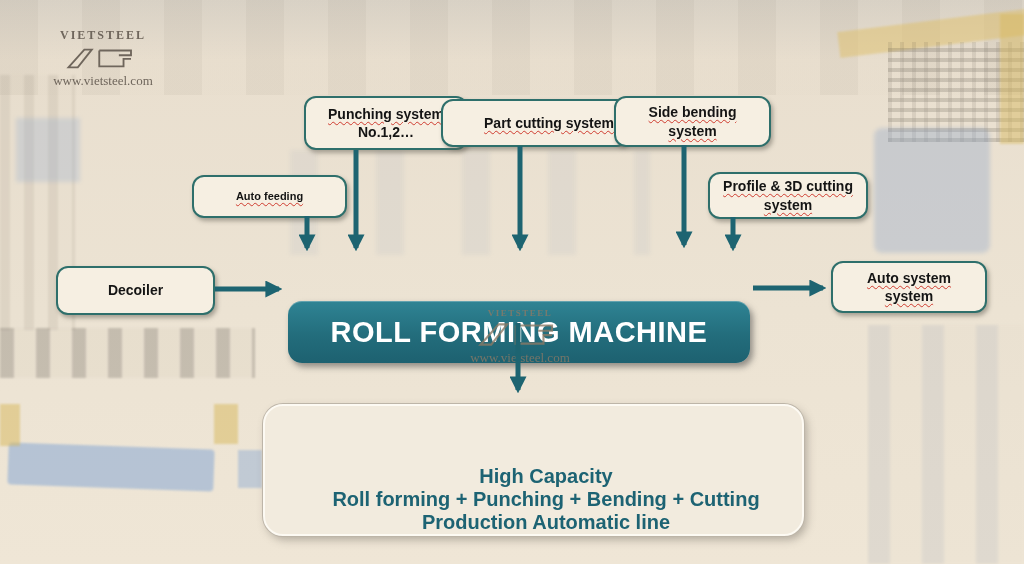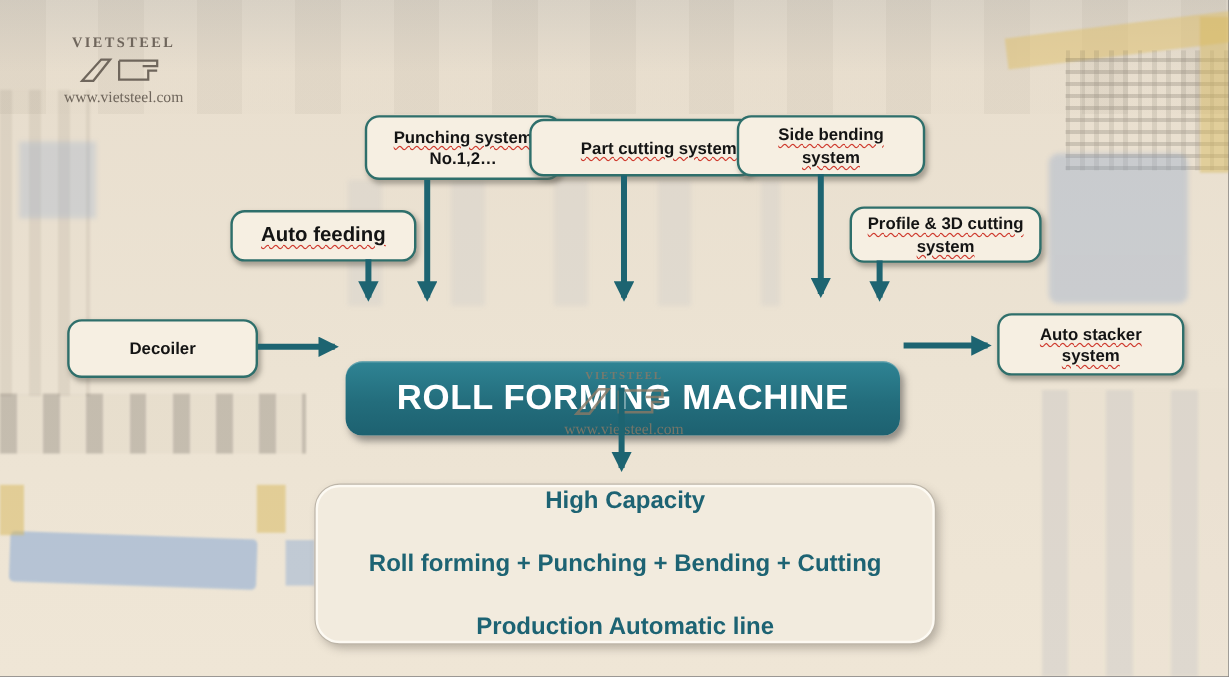--- a/index.html
+++ b/index.html
@@ -49,36 +49,36 @@
 
   
   .node{position:absolute;z-index:3;background:#f6efe2;border:2.5px solid #2e6f6b;
         border-radius:12px;box-shadow:2px 3px 4px rgba(100,95,85,.5);
         display:flex;flex-direction:column;align-items:center;justify-content:center;
         font-weight:bold;font-size:14px;color:#141414;text-align:center;line-height:1.3;}
   .sp{text-decoration:underline wavy #cf3b2f 1px;text-underline-offset:2px;}
   .node-punching {left:268px;top:96px; width:160px;height:50px;margin-left:36px;}
   .node-partcut  {left:441px;top:99px; width:156px;height:44px;padding-left:28px;}
   .node-sidebend {left:614px;top:96px; width:153px;height:47px;}
-  .node-autofeed {left:192px;top:175px;width:151px;height:39px;font-size:17px;text-align:center;}
+  .node-autofeed {left:192px;top:175px;width:151px;height:39px;font-size:11px;text-align:center;}
   .node-profile3d{left:708px;top:172px;width:156px;height:43px;text-align:right;}
   .node-decoiler {left:56px; top:266px;width:155px;height:45px;font-size:14px;}
   .node-stacker  {left:831px;top:261px;width:152px;height:48px;}
 
   .center-node{position:absolute;left:288px;top:257px;width:462px;height:62px;z-index:3;
         background:linear-gradient(180deg,#2f8494 0%,#236d7c 55%,#1d6170 100%);
         border-radius:14px;box-shadow:3px 4px 6px rgba(70,70,70,.55),inset 0 1px 0 rgba(255,255,255,.25);
         display:flex;align-items:center;justify-content:center;
         color:#ffffff;font-weight:bold;font-size:29px;letter-spacing:.5px;margin-top:44px;}
 
   .summary-box{position:absolute;left:263px;top:404px;width:512px;height:128px;z-index:3;
         background:#f2ebde;border:2px solid #fdfaf3;border-radius:20px;
         box-shadow:0 0 0 1px #bdb5a8,3px 4px 8px rgba(110,105,95,.45);
-        display:flex;flex-direction:column;align-items:center;justify-content:space-between;
-        color:#1d6373;font-weight:bold;font-size:20px;text-align:center;}
+        display:flex;flex-direction:column;align-items:center;justify-content:flex-end;
+        color:#1d6373;font-weight:bold;font-size:20px;text-align:center;padding-left:25px;}
 
   
   .arrows{position:absolute;left:0;top:0;z-index:5;pointer-events:none;}
 </style>
 </head>
 <body>
 
 <div class="canvas">
 
   <div class="bg">
@@ -144,21 +144,21 @@
   <div class="node node-profile3d">
     <span class="sp">Profile &amp; 3D cutting</span>
     <span class="sp">system</span>
   </div>
 
   <div class="node node-decoiler">
     <span>Decoiler</span>
   </div>
 
   <div class="node node-stacker">
-    <span class="sp">Auto stacker</span>
+    <span class="sp">Auto system</span>
     <span class="sp">system</span>
   </div>
 
   <div class="center-node">
     <span>ROLL FORMING MACHINE</span>
   </div>
 
   <div class="summary-box">
     <span>High Capacity</span>
     <span>Roll forming + Punching + Bending + Cutting</span>

